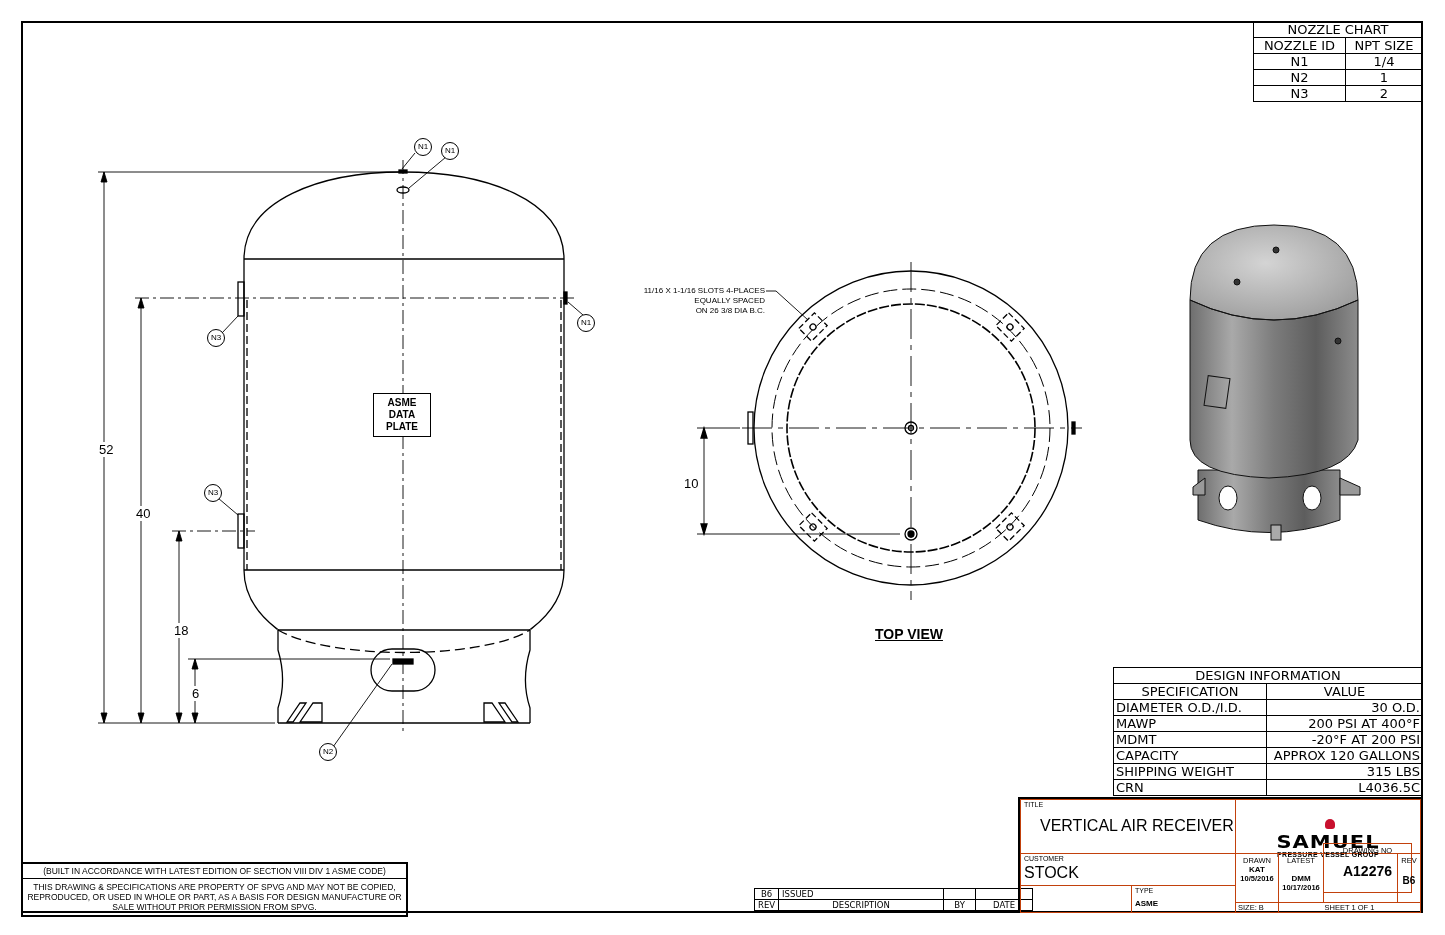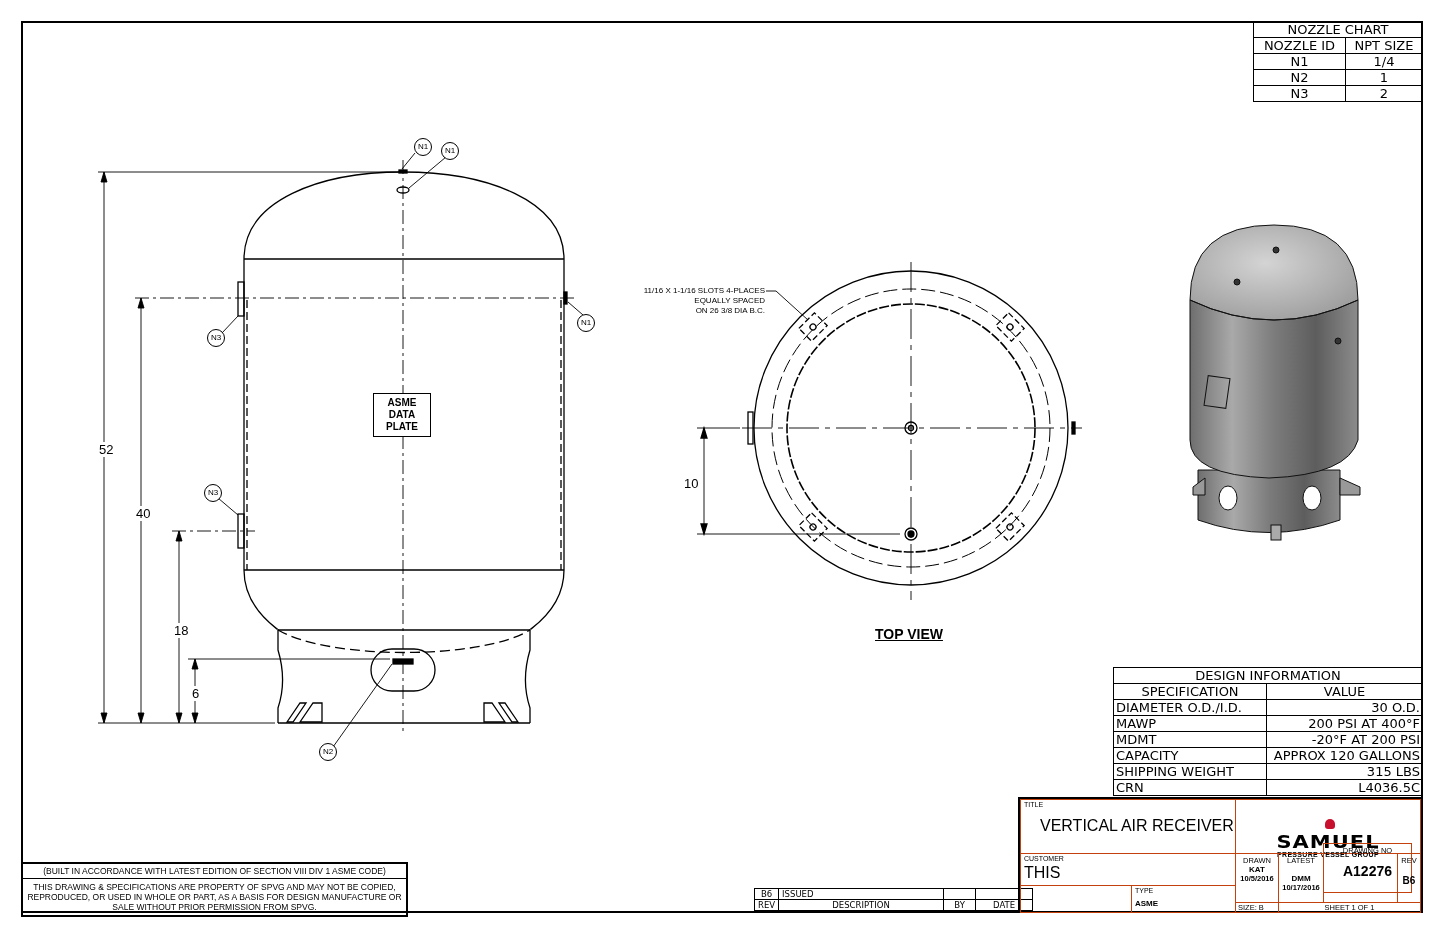--- a/index.html
+++ b/index.html
@@ -284,21 +284,21 @@
     </div>
     <div class="cell" style="left:215px;top:0;width:186px;height:55px;">
       <div class="logo">
         <div class="flame"></div>
         <div class="word">SAMUEL</div>
         <div class="sub">PRESSURE VESSEL GROUP</div>
       </div>
     </div>
     <div class="cell" style="left:0;top:54px;width:216px;height:33px;">
       <span class="lbl">CUSTOMER</span>
-      <span class="big" style="left:3px;top:10px;">THIS</span>
+      <span class="big" style="left:3px;top:10px;">STOCK</span>
     </div>
     <div class="cell" style="left:0;top:86px;width:112px;height:28px;"></div>
     <div class="cell" style="left:111px;top:86px;width:105px;height:28px;">
       <span class="lbl">TYPE</span>
       <span class="b" style="position:absolute;left:3px;top:13px;font-size:8px;">ASME</span>
     </div>
     <div class="cell hdr" style="left:215px;top:54px;width:44px;height:50px;">
       <div style="margin-top:2px;">DRAWN</div>
       <div class="b" style="font-size:8px;">KAT</div>
       <div class="b" style="font-size:7.5px;">10/5/2016</div>

